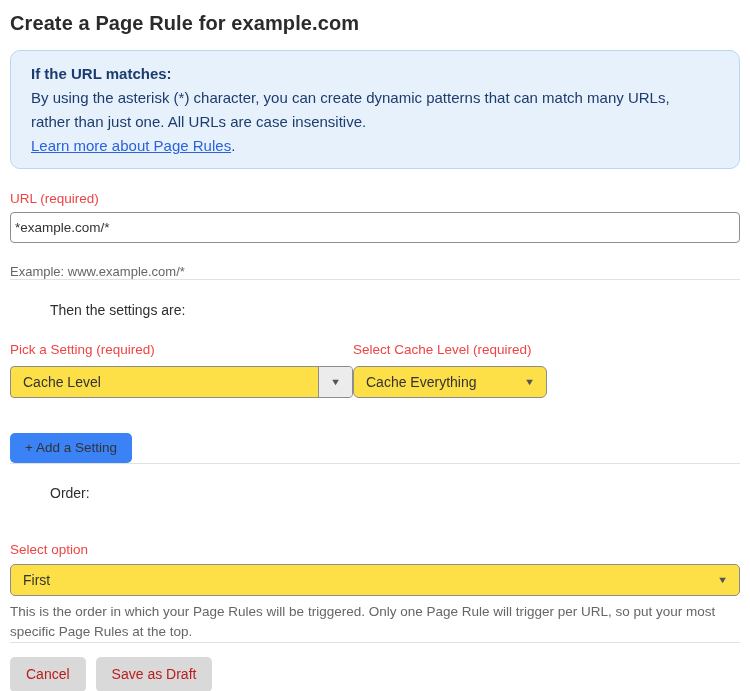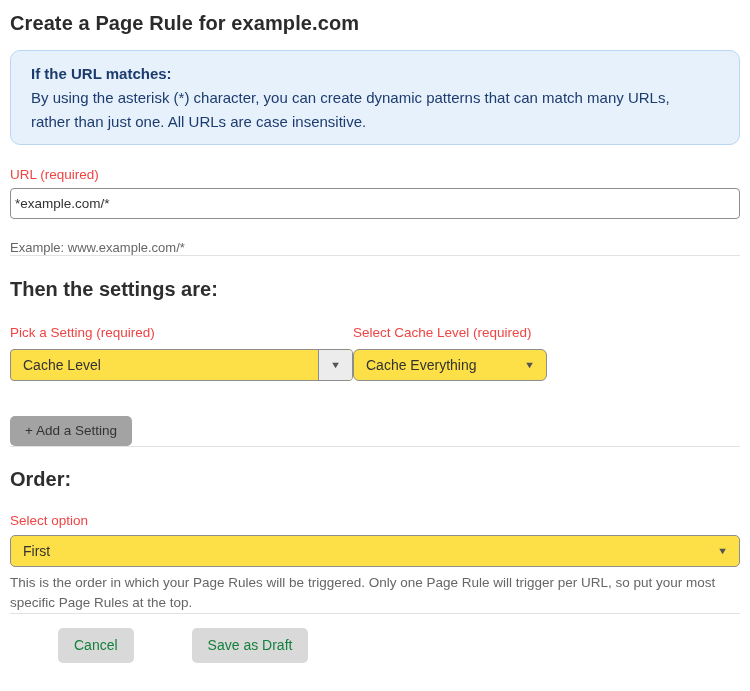--- a/index.html
+++ b/index.html
@@ -65,23 +65,24 @@
     outline: none;
   }
   .url-helper { margin-top: 21px; }
   hr.divider {
     border: none;
     border-top: 1px solid #e2e2e2;
     margin: 0;
   }
   .divider-1 { margin-top: 19px; }
   .section-heading {
-    font-size: 20px;
-    font-weight: bold;
+    font-size: 14px;
+    font-weight: normal;
     color: #2e2e2e;
+    margin-left: 40px;
   }
   .settings-heading { margin-top: 22px; }
   
   .pickers-row {
     display: flex;
     margin-top: 24px;
   }
   .picker-col-1 { width: 343px; }
   .picker-col-2 { width: 194px; }
   .select-box {
@@ -127,32 +128,32 @@
   .caret {
     font-size: 9px;
     color: #555;
     line-height: 1;
     transform: scaleX(1.25);
   }
   
   .add-setting-btn {
     margin-top: 35px;
     display: inline-block;
-    background: #a3a3a3;
+    background: #3b82f6;
     color: #333;
     border: none;
     border-radius: 5px;
     padding: 7px 15px 8px 15px;
     font-family: "Liberation Sans", sans-serif;
     font-size: 13.5px;
     cursor: pointer;
   }
   .divider-2 { margin-top: 17px; }
   .order-heading { margin-top: 21px; }
-  .order-label { margin-top: 22px; }
+  .order-label { margin-top: 41px; }
   .order-select {
     width: 730px;
     margin-top: 7px;
     border-radius: 5px;
   }
   .order-select .arrow-cell {
     width: 34px;
     display: flex;
     align-items: center;
     justify-content: center;
@@ -175,41 +176,41 @@
   .btn {
     border: none;
     border-radius: 5px;
     font-family: "Liberation Sans", sans-serif;
     font-size: 14px;
     padding: 9px 16px 10px 16px;
     cursor: pointer;
   }
   .btn-gray {
     background: #d9d9d9;
-    color: #15803d;
-    margin-left: 48px;
+    color: #b91c1c;
   }
   .btn-primary {
     background: #186ff2;
     color: #ffffff;
     padding-left: 18px;
     padding-right: 18px;
     margin-left: 10px;
   }
 </style>
 </head>
 <body>
 
 
 
 <h1 class="page-title">Create a Page Rule for example.com</h1>
 
 <div class="info-box">
   <div class="info-heading">If the URL matches:</div>
   <div class="info-body">By using the asterisk (*) character, you can create dynamic patterns that can match many URLs, rather than just one. All URLs are case insensitive.</div>
+  <div><a class="info-link">Learn more about Page Rules</a><span>.</span></div>
 </div>
 
 <div class="field-label url-label">URL (required)</div>
 <input class="text-input" type="text" value="*example.com/*" style="">
 <div class="helper-text url-helper">Example: www.example.com/*</div>
 
 <hr class="divider divider-1">
 
 <div class="section-heading settings-heading">Then the settings are:</div>
 

